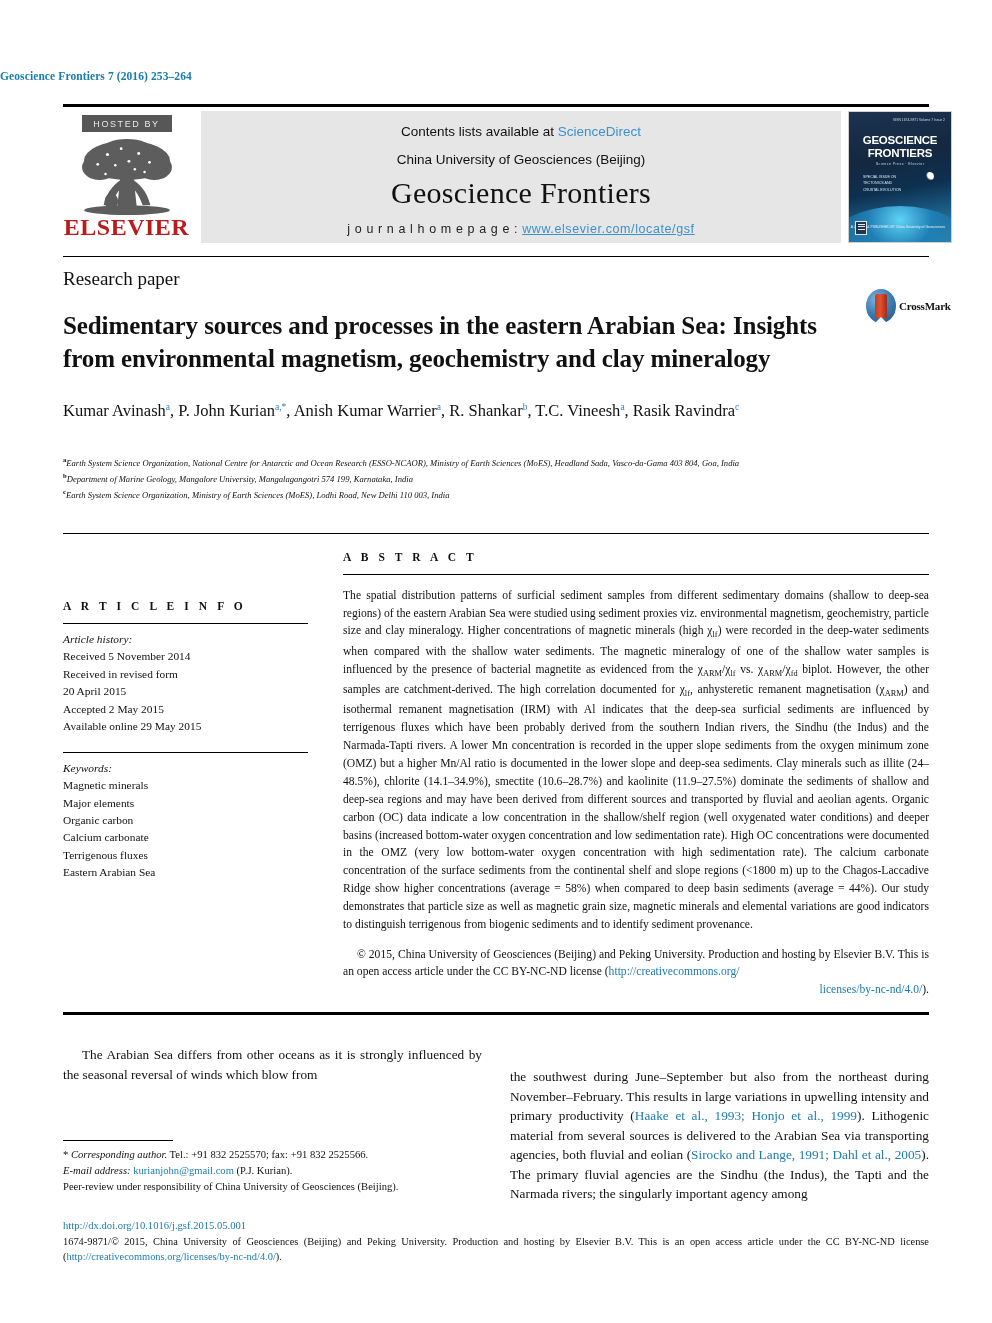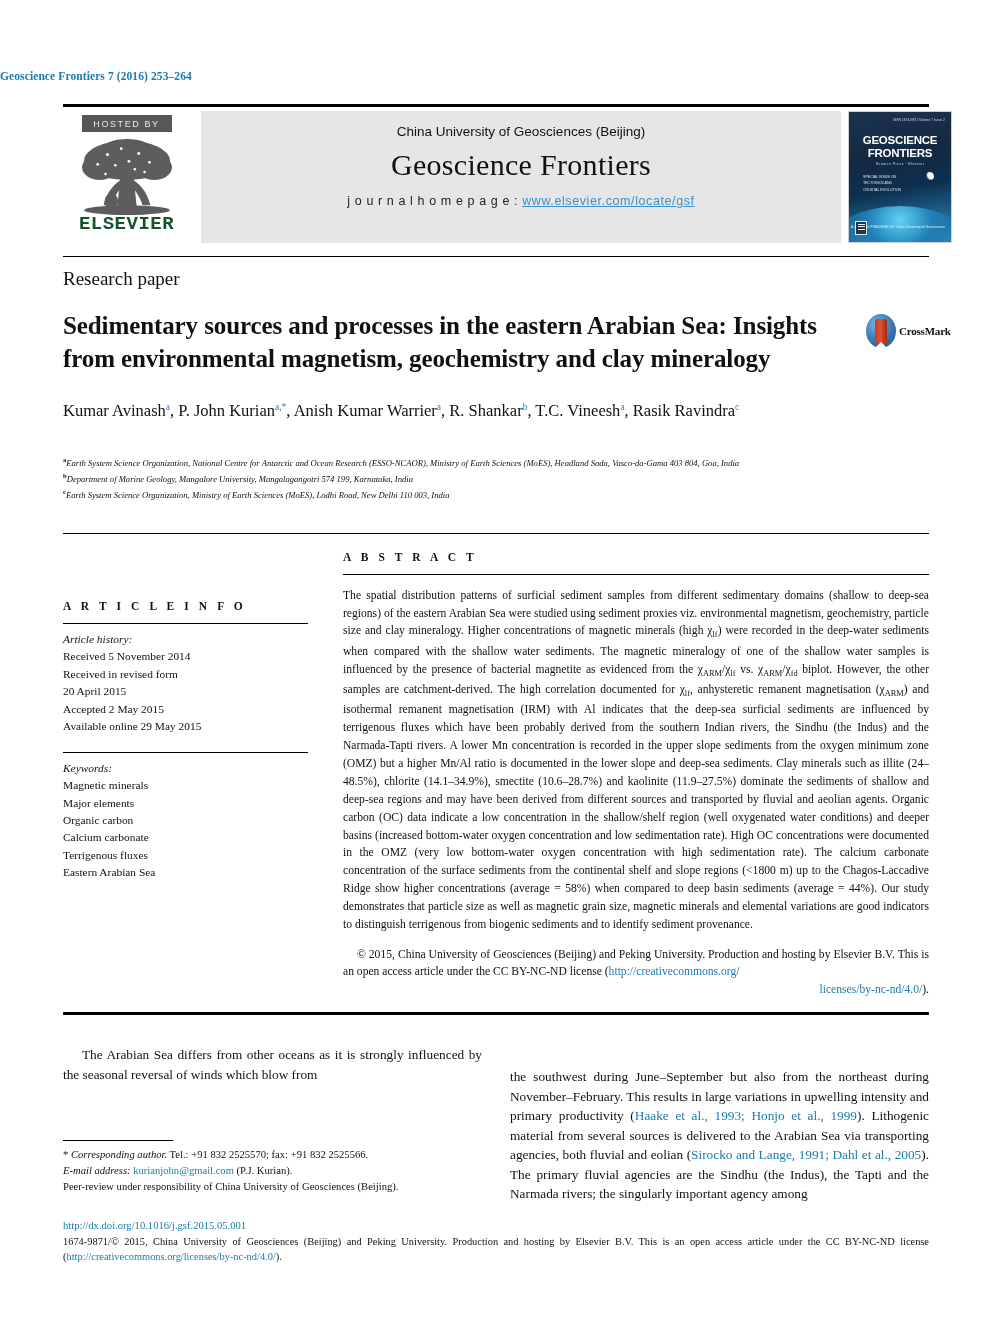--- a/index.html
+++ b/index.html
@@ -71,24 +71,24 @@
     align-items: center;
     justify-content: center;
     margin-top: 4px;
   }
   .tree-logo {
     width: 98px;
     height: 82px;
     margin-top: 3px;
   }
   .elsevier-word {
-    font-family: Liberation Mono, monospace;
+    font-family: Liberation Serif, serif;
     font-weight: bold;
-    font-size: 19px;
-    color: #14532d;
+    font-size: 24px;
+    color: #b91c1c;
     letter-spacing: 0.5px;
     line-height: 1;
     margin-top: -2px;
   }
   .masthead-center {
     position: absolute;
     left: 138px; top: 0;
     width: 640px;
     height: 132px;
     background: #e6e6e6;
@@ -202,21 +202,21 @@
     position: absolute;
     left: 63px; top: 292px;
     width: 760px;
     font-size: 25px;
     line-height: 1.32;
     color: #111;
     letter-spacing: -0.1px;
   }
   .crossmark {
     position: absolute;
-    left: 866px; top: 312px;
+    left: 866px; top: 287px;
     width: 66px; height: 40px;
   }
   .crossmark-badge {
     position: absolute; left: 0; top: 2px;
     width: 30px; height: 34px;
     border-radius: 50%;
     background: radial-gradient(circle at 35% 30%, #7fb3dd 0%, #3f7fb5 45%, #1d4f7c 100%);
     display: flex; align-items: center; justify-content: center;
   }
   .crossmark-book {
@@ -428,20 +428,23 @@
           <circle cx="38" cy="31" r="1.3"></circle>
             <circle cx="68" cy="38" r="1.3"></circle>
           <circle cx="28" cy="40" r="1.3"></circle>
             <circle cx="58" cy="35" r="1.3"></circle>
         </g>
       </svg>
       <div class="elsevier-word">ELSEVIER</div>
     </div>
 
     <div class="masthead-center">
+      <div class="contents-line">
+        <span>Contents lists available at </span><a href="#">ScienceDirect</a>
+      </div>
       <div class="publisher-line">China University of Geosciences (Beijing)</div>
       <div class="journal-title">Geoscience Frontiers</div>
       <div class="homepage-line">
         <span>j o u r n a l   h o m e p a g e :  </span><a class="hp-url" href="#">www.elsevier.com/locate/gsf</a>
       </div>
     </div>
 
     <div class="cover-thumb">
       <div class="cover-kicker">ISSN 1674-9871
 Volume 7  Issue 2</div>

